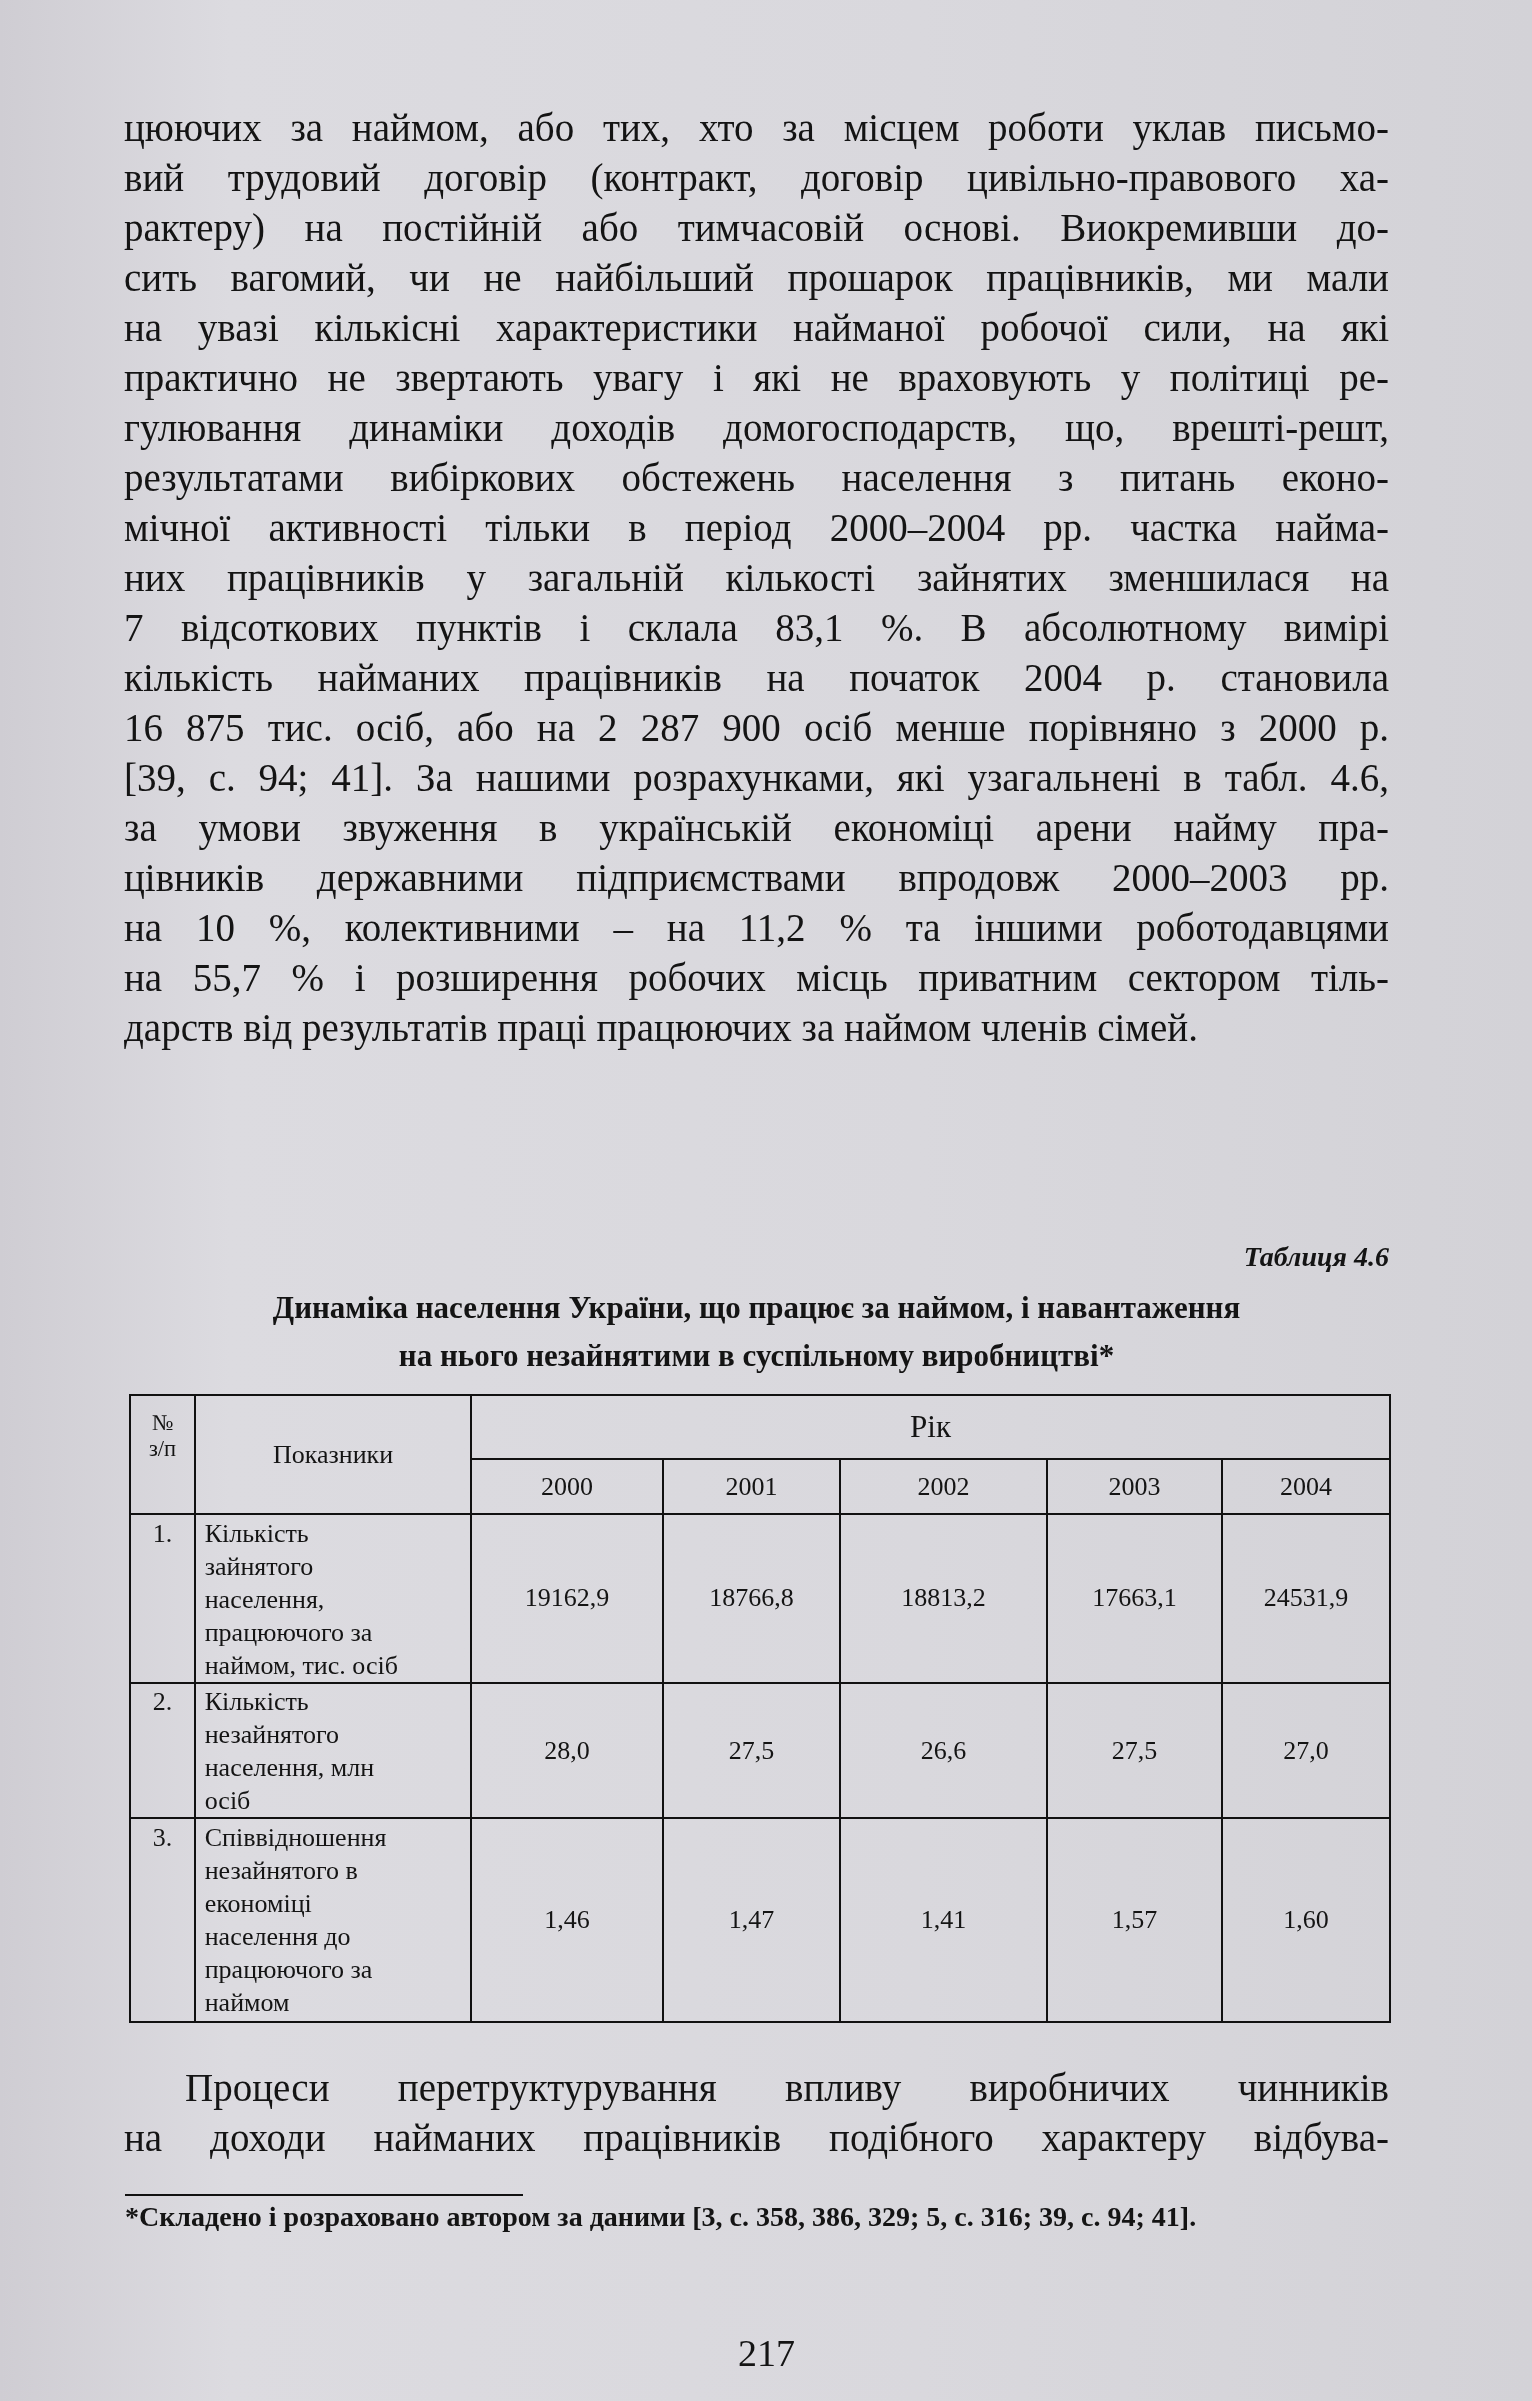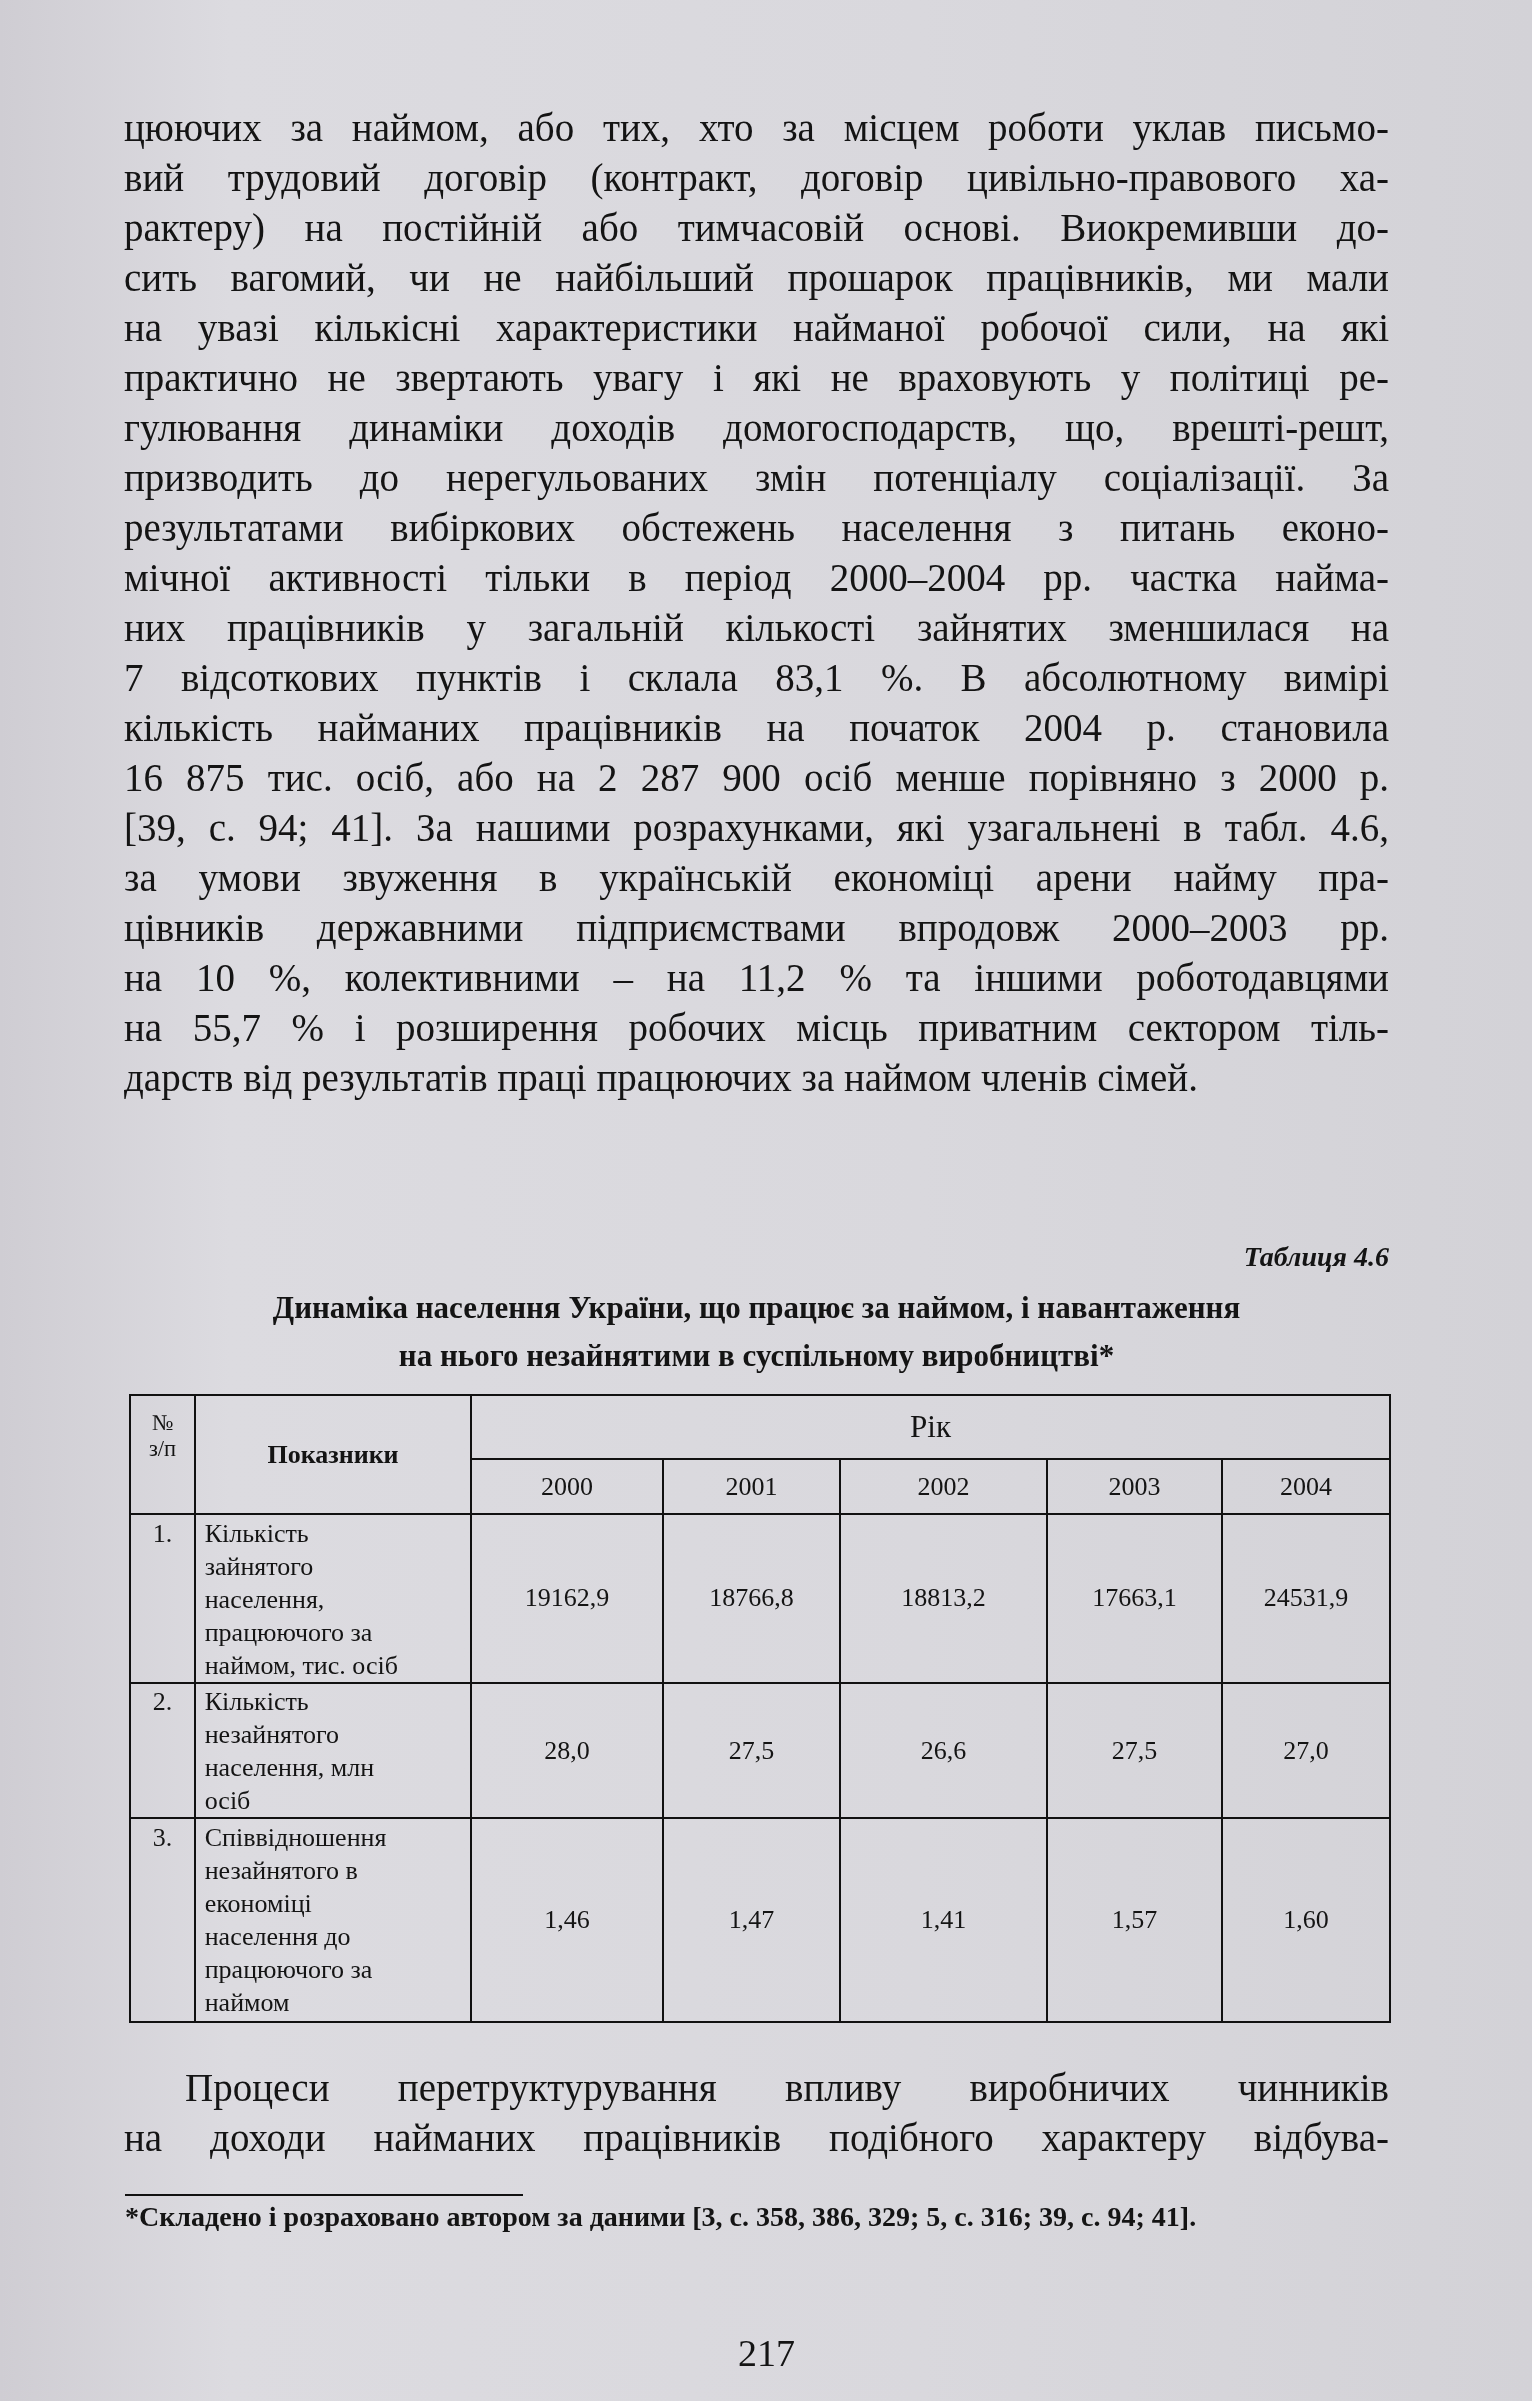--- a/index.html
+++ b/index.html
@@ -144,21 +144,20 @@
 <div class="page">
 
   <div class="body-text" id="para1">
     <span class="line">цюючих за наймом, або тих, хто за місцем роботи уклав письмо-</span>
     <span class="line">вий трудовий договір (контракт, договір цивільно-правового ха-</span>
     <span class="line">рактеру) на постійній або тимчасовій основі. Виокремивши до-</span>
     <span class="line">сить вагомий, чи не найбільший прошарок працівників, ми мали</span>
     <span class="line">на увазі кількісні характеристики найманої робочої сили, на які</span>
     <span class="line">практично не звертають увагу і які не враховують у політиці ре-</span>
     <span class="line">гулювання динаміки доходів домогосподарств, що, врешті-решт,</span>
-    <span class="line">призводить до нерегульованих змін потенціалу соціалізації. За</span>
     <span class="line">результатами вибіркових обстежень населення з питань еконо-</span>
     <span class="line">мічної активності тільки в період 2000–2004 рр. частка найма-</span>
     <span class="line">них працівників у загальній кількості зайнятих зменшилася на</span>
     <span class="line">7 відсоткових пунктів і склала 83,1 %. В абсолютному вимірі</span>
     <span class="line">кількість найманих працівників на початок 2004 р. становила</span>
     <span class="line">16 875 тис. осіб, або на 2 287 900 осіб менше порівняно з 2000 р.</span>
     <span class="line">[39, с. 94; 41]. За нашими розрахунками, які узагальнені в табл. 4.6,</span>
     <span class="line">за умови звуження в українській економіці арени найму пра-</span>
     <span class="line">цівників державними підприємствами впродовж 2000–2003 рр.</span>
     <span class="line">на 10 %, колективними – на 11,2 % та іншими роботодавцями</span>
@@ -182,21 +181,21 @@
         <col class="col-y2">
         <col class="col-y3">
         <col class="col-y4">
     </colgroup>
     <thead>
       <tr class="hdr-row1">
         <th rowspan="2" class="hdr-num">
           <div>№</div>
           <div>з/п</div>
         </th>
-        <th rowspan="2" style="font-size:26px;font-weight:bold;">Показники</th>
+        <th rowspan="2" style="font-size:26px;">Показники</th>
         <th colspan="5" style="font-size:31px;">Рік</th>
       </tr>
       <tr class="hdr-row2">
         <th>2000</th>
         <th>2001</th>
         <th>2002</th>
         <th>2003</th>
         <th>2004</th>
       </tr>
     </thead>

